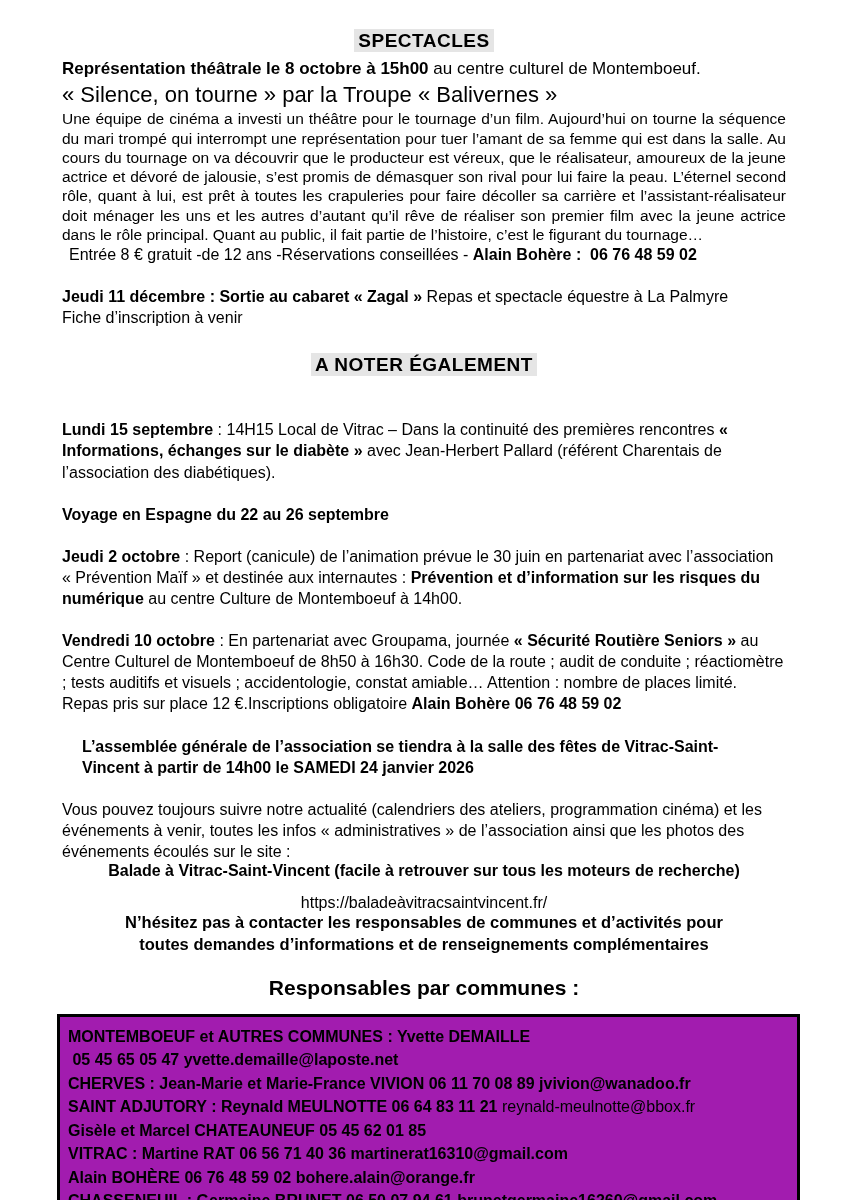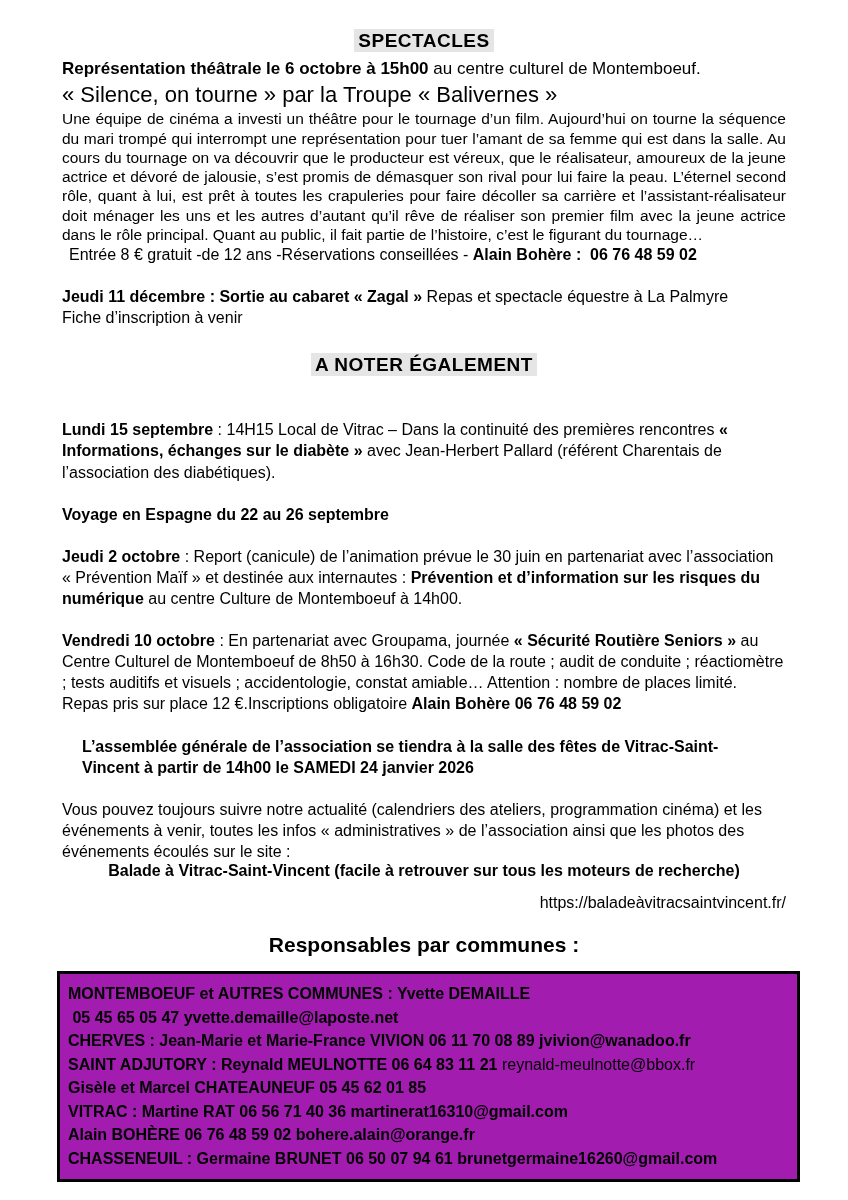--- a/index.html
+++ b/index.html
@@ -58,21 +58,21 @@
     line-height: 1.32;
     padding: 0 20px;
   }
   .balade {
     font-size: 16px;
     font-weight: bold;
     text-align: center;
   }
   .url-line {
     font-size: 16px;
-    text-align: right;
+    text-align: center;
   }
   .contact-note {
     font-size: 16.5px;
     font-weight: bold;
     text-align: center;
     line-height: 1.3;
     padding: 0 40px;
   }
   .responsables-title {
     font-size: 21px;
@@ -93,21 +93,21 @@
     white-space: nowrap;
   }
 </style>
 </head>
 <body>
 
 <div class="page">
 
   <h1 class="heading"><span class="hl">SPECTACLES</span></h1>
 
-  <p class="intro"><span class="b">Représentation théâtrale le 6 octobre à 15h00</span><span> au centre culturel de Montemboeuf.</span></p>
+  <p class="intro"><span class="b">Représentation théâtrale le 8 octobre à 15h00</span><span> au centre culturel de Montemboeuf.</span></p>
   <p class="subtitle-line">« Silence, on tourne » par la Troupe « Balivernes »</p>
 
   <p class="synopsis">Une équipe de cinéma a investi un théâtre pour le tournage d’un film. Aujourd’hui on tourne la séquence du mari trompé qui interrompt une représentation pour tuer l’amant de sa femme qui est dans la salle. Au cours du tournage on va découvrir que le producteur est véreux, que le réalisateur, amoureux de la jeune actrice et dévoré de jalousie, s’est promis de démasquer son rival pour lui faire la peau. L’éternel second rôle, quant à lui, est prêt à toutes les crapuleries pour faire décoller sa carrière et l’assistant-réalisateur doit ménager les uns et les autres d’autant qu’il rêve de réaliser son premier film avec la jeune actrice dans le rôle principal. Quant au public, il fait partie de l’histoire, c’est le figurant du tournage…</p>
 
   <p class="body-par entry"><span>Entrée 8 € gratuit -de 12 ans -Réservations conseillées - </span><span class="b">Alain Bohère :&nbsp; 06 76 48 59 02</span></p>
 
   <div class="gap"></div>
 
   <p class="body-par"><span class="b">Jeudi 11 décembre : Sortie au cabaret « Zagal »</span><span> Repas et spectacle équestre à La Palmyre</span></p>
   <p class="body-par">Fiche d’inscription à venir</p>
@@ -137,20 +137,21 @@
   <p class="assembly">L’assemblée générale de l’association se tiendra à la salle des fêtes de Vitrac-Saint-Vincent à partir de 14h00 le SAMEDI 24 janvier 2026</p>
 
   <div class="gap"></div>
 
   <p class="body-par">Vous pouvez toujours suivre notre actualité (calendriers des ateliers, programmation cinéma) et les événements à venir, toutes les infos « administratives » de l’association ainsi que les photos des événements écoulés sur le site :</p>
   <p class="balade">Balade à Vitrac-Saint-Vincent (facile à retrouver sur tous les moteurs de recherche)</p>
 
   <div class="gap-sm"></div>
 
   <p class="url-line">https://baladeàvitracsaintvincent.fr/</p>
+  <p class="contact-note">N’hésitez pas à contacter les responsables de communes et d’activités pour toutes demandes d’informations et de renseignements complémentaires</p>
 
   <div class="gap"></div>
 
   <p class="responsables-title">Responsables par communes :</p>
 
   <div class="gap-sm"></div>
 
   <div class="contact-box">
     <div class="contact-row"><span class="b">MONTEMBOEUF et AUTRES COMMUNES : Yvette DEMAILLE</span></div>
     <div class="contact-row"><span class="b">&nbsp;05 45 65 05 47 yvette.demaille@laposte.net</span></div>

